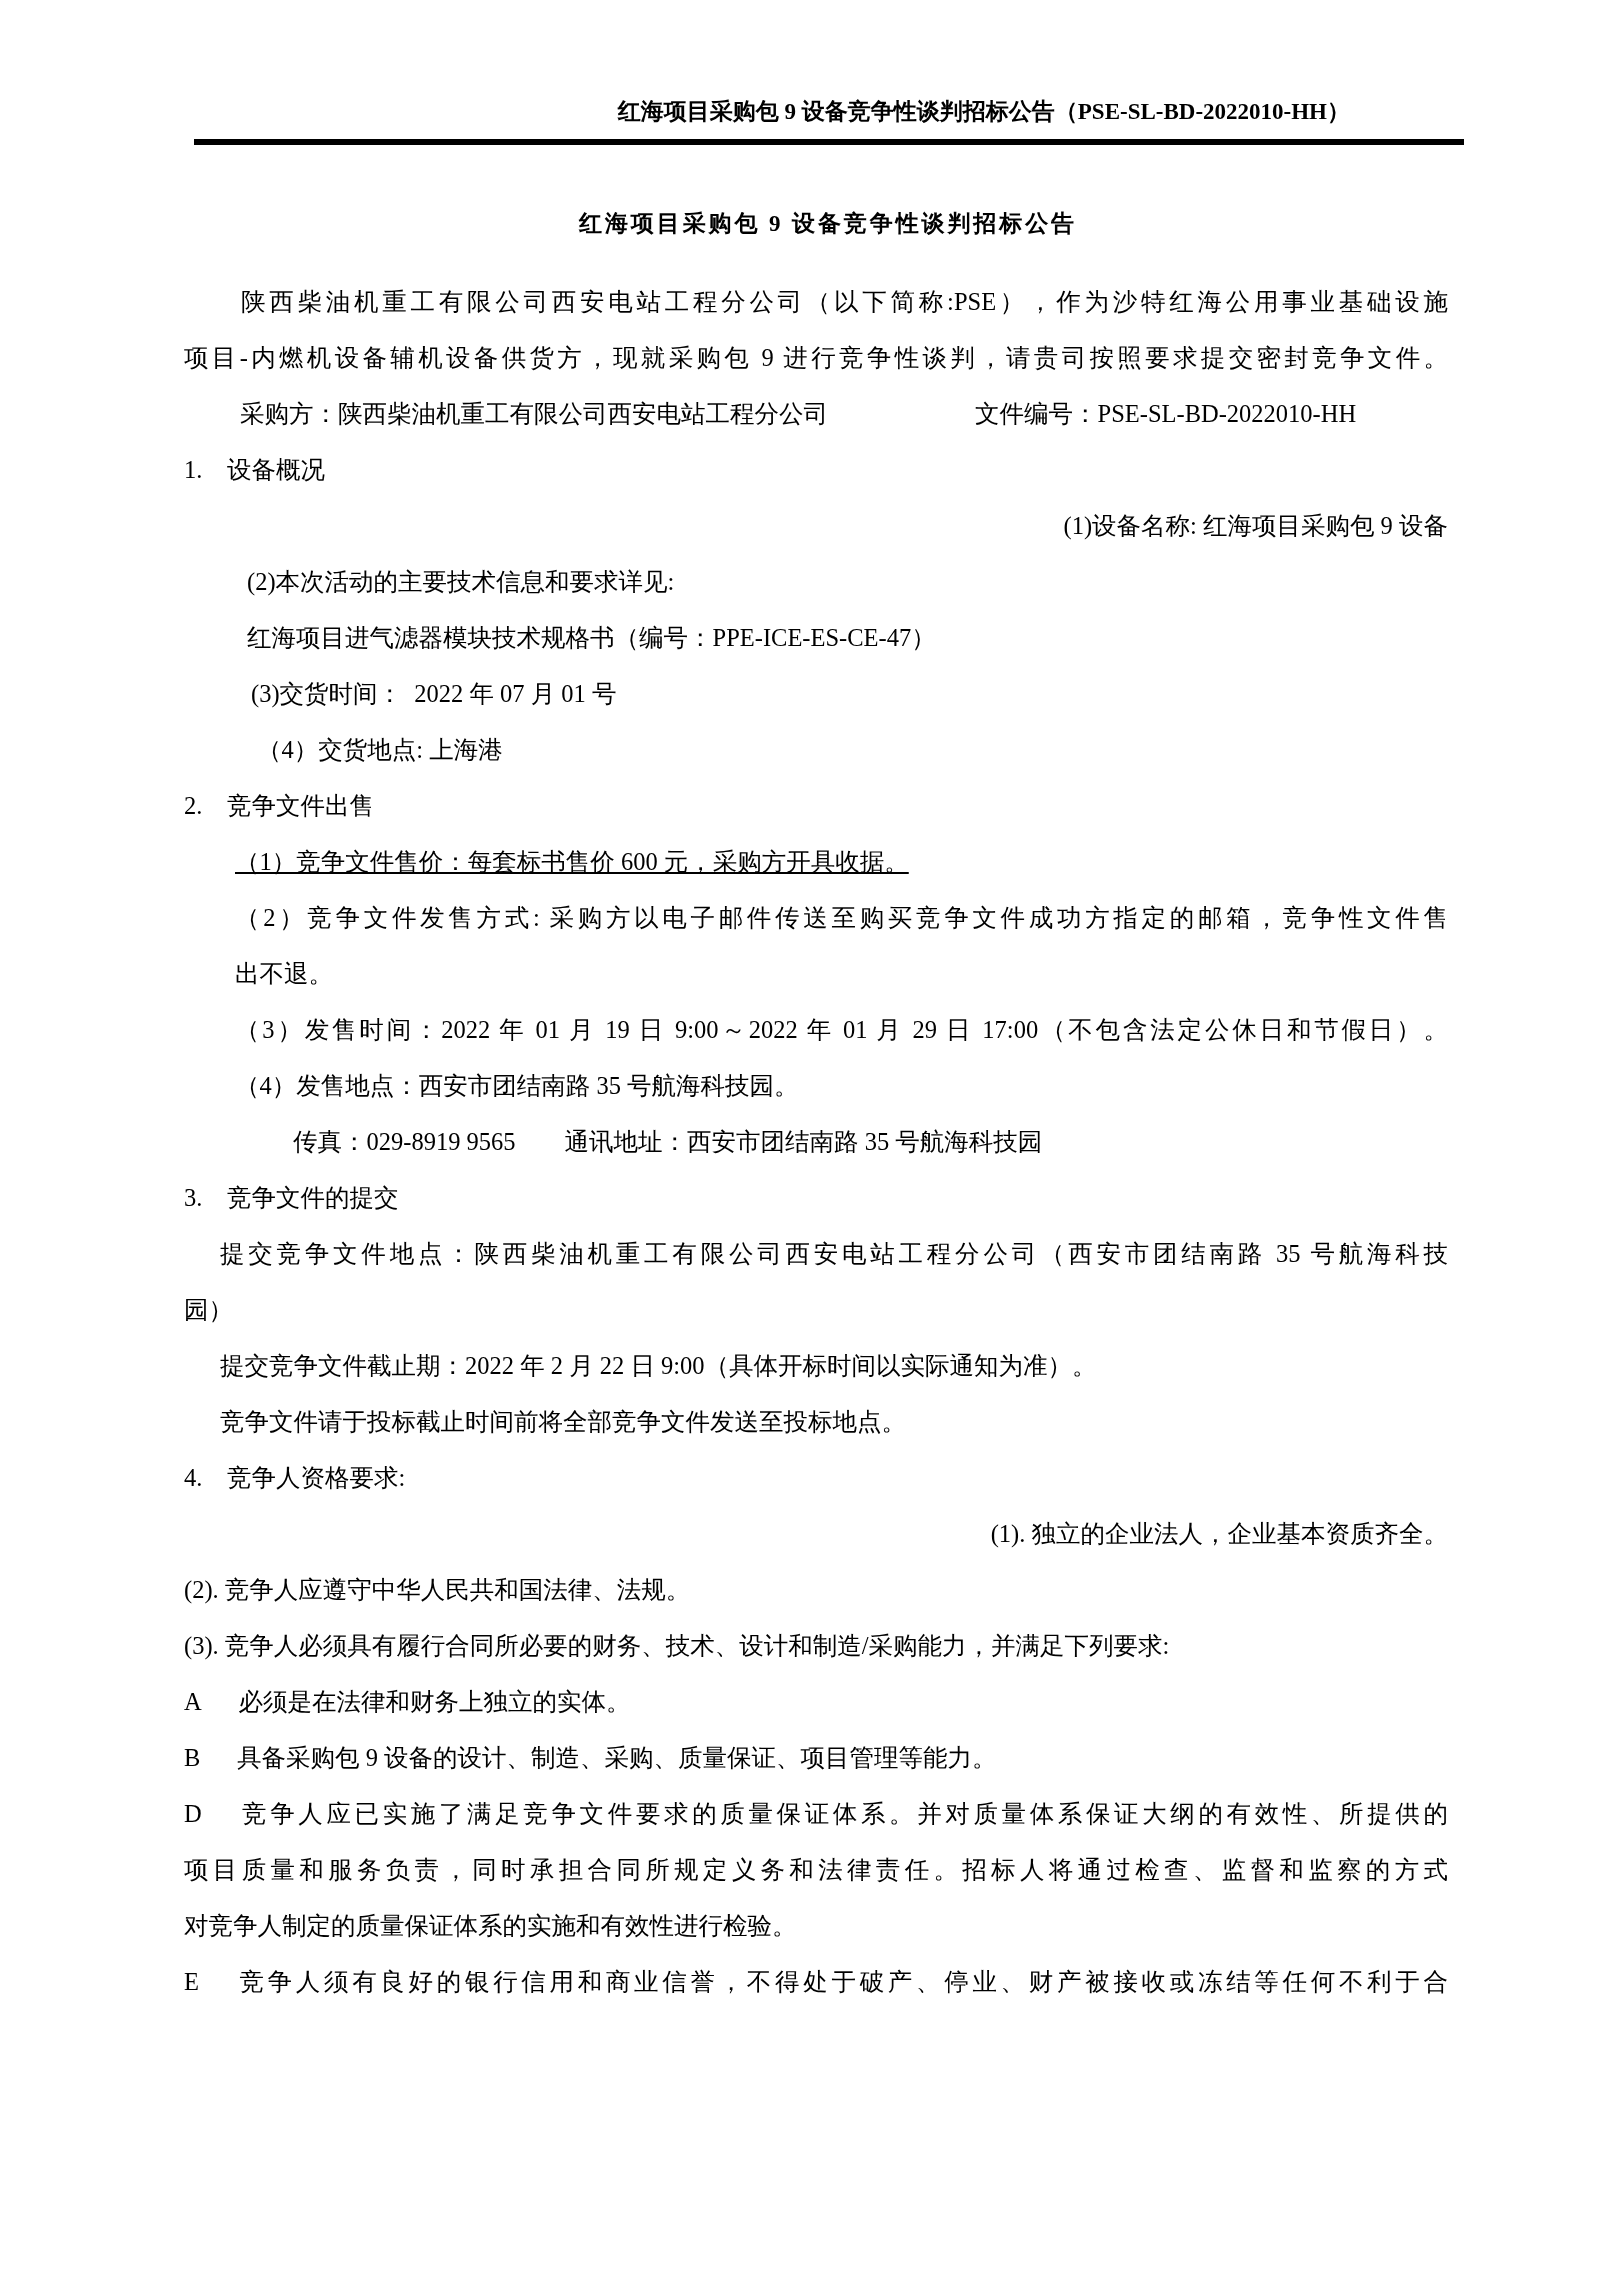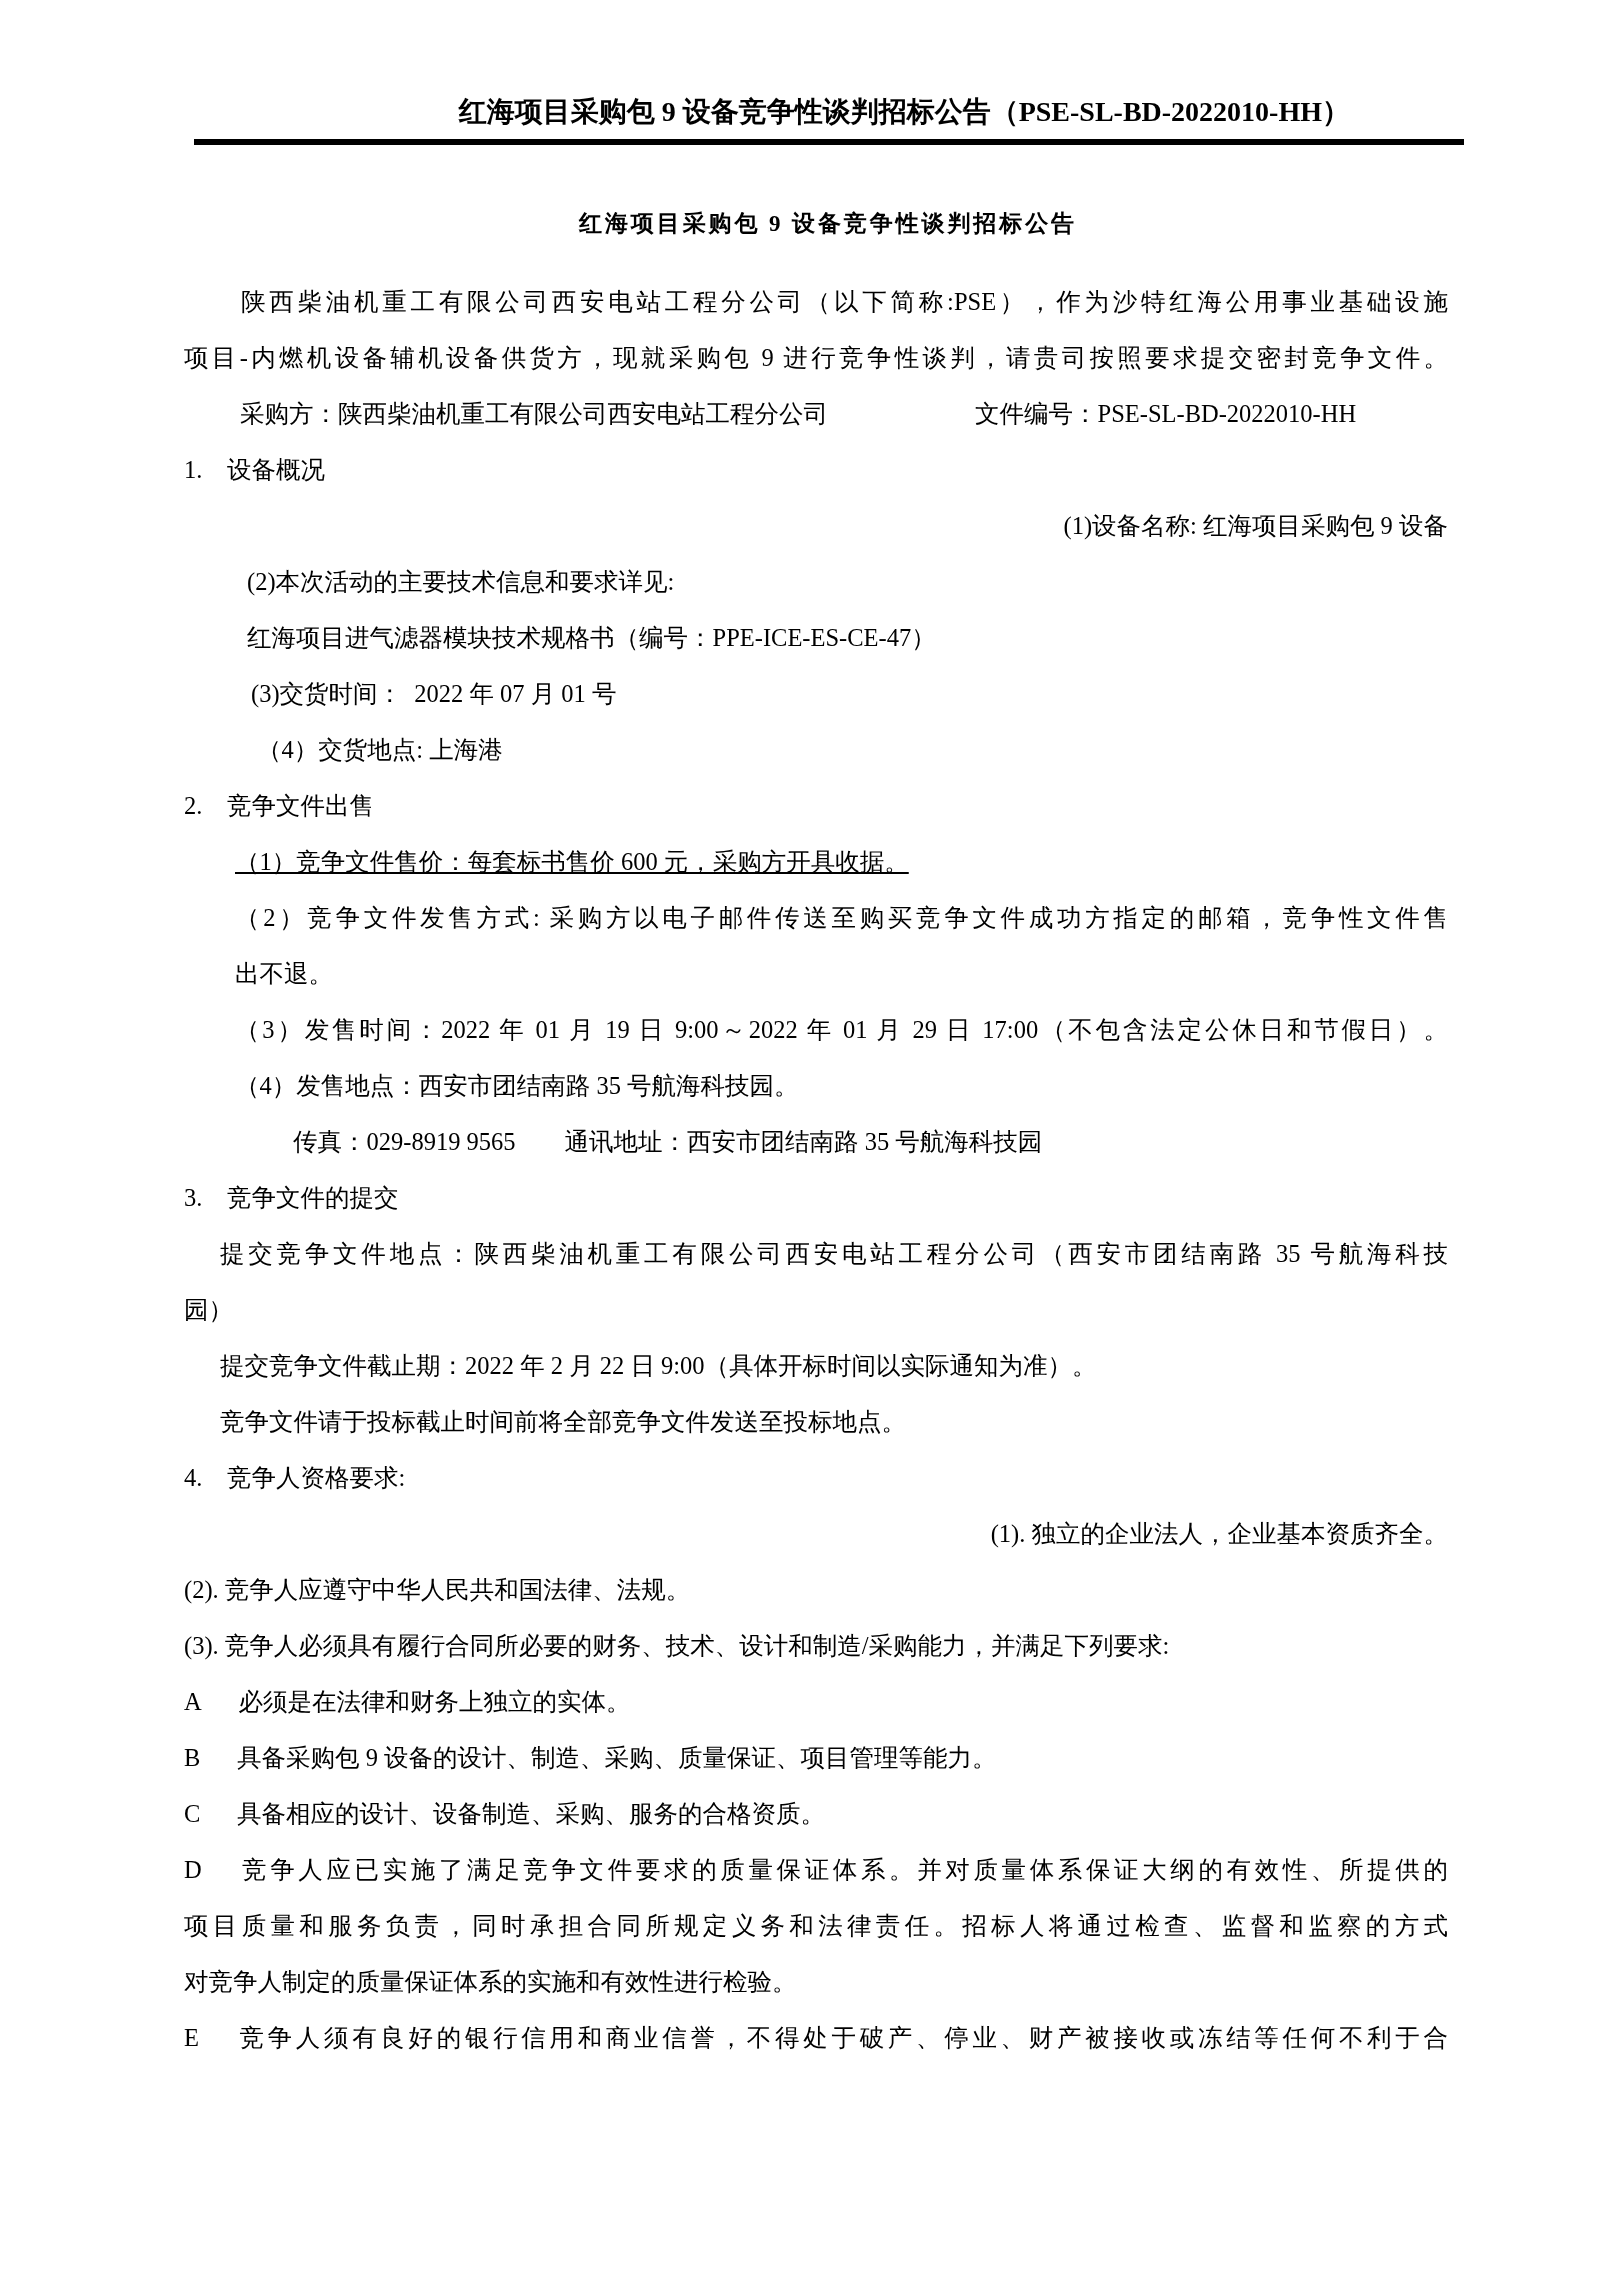--- a/index.html
+++ b/index.html
@@ -16,21 +16,21 @@
     font-family: "Liberation Serif", "DejaVu Serif", serif;
     color: #000000;
   }
   
   .running-header {
     position: absolute;
     top: 96px;
     left: 196px;
     width: 1154px;
     text-align: right;
-    font-size: 28px;
+    font-size: 23px;
     line-height: 31px;
     font-weight: bold;
     white-space: nowrap;
   }
   .header-rule {
     position: absolute;
     top: 139px;
     left: 194px;
     width: 1270px;
     height: 5.9px;
@@ -100,20 +100,19 @@
       <div class="line fill" style="padding-left: 36px;">提交竞争文件地点：陕西柴油机重工有限公司西安电站工程分公司（西安市团结南路 35 号航海科技</div>
       <div class="line" style="padding-left: 0px;">园）</div>
       <div class="line" style="padding-left: 36px;">提交竞争文件截止期：2022 年 2 月 22 日 9:00（具体开标时间以实际通知为准）。</div>
       <div class="line" style="padding-left: 36px;">竞争文件请于投标截止时间前将全部竞争文件发送至投标地点。</div>
       <div class="line" style="padding-left: 0px;">4.  竞争人资格要求:</div>
       <div class="line" style="padding-left: 0px; text-align: right;">(1). 独立的企业法人，企业基本资质齐全。</div>
       <div class="line" style="padding-left: 0px;">(2). 竞争人应遵守中华人民共和国法律、法规。</div>
       <div class="line" style="padding-left: 0px;">(3). 竞争人必须具有履行合同所必要的财务、技术、设计和制造/采购能力，并满足下列要求:</div>
       <div class="line" style="padding-left: 0px;">A   必须是在法律和财务上独立的实体。</div>
       <div class="line" style="padding-left: 0px;">B   具备采购包 9 设备的设计、制造、采购、质量保证、项目管理等能力。</div>
-      <div class="line" style="padding-left: 0px;">C   具备相应的设计、设备制造、采购、服务的合格资质。</div>
       <div class="line fill" style="padding-left: 0px;">D   竞争人应已实施了满足竞争文件要求的质量保证体系。并对质量体系保证大纲的有效性、所提供的</div>
       <div class="line fill" style="padding-left: 0px;">项目质量和服务负责，同时承担合同所规定义务和法律责任。招标人将通过检查、监督和监察的方式</div>
       <div class="line" style="padding-left: 0px;">对竞争人制定的质量保证体系的实施和有效性进行检验。</div>
       <div class="line fill" style="padding-left: 0px;">E   竞争人须有良好的银行信用和商业信誉，不得处于破产、停业、财产被接收或冻结等任何不利于合</div>
     </div>
 </div>
 
 
 </body></html>

